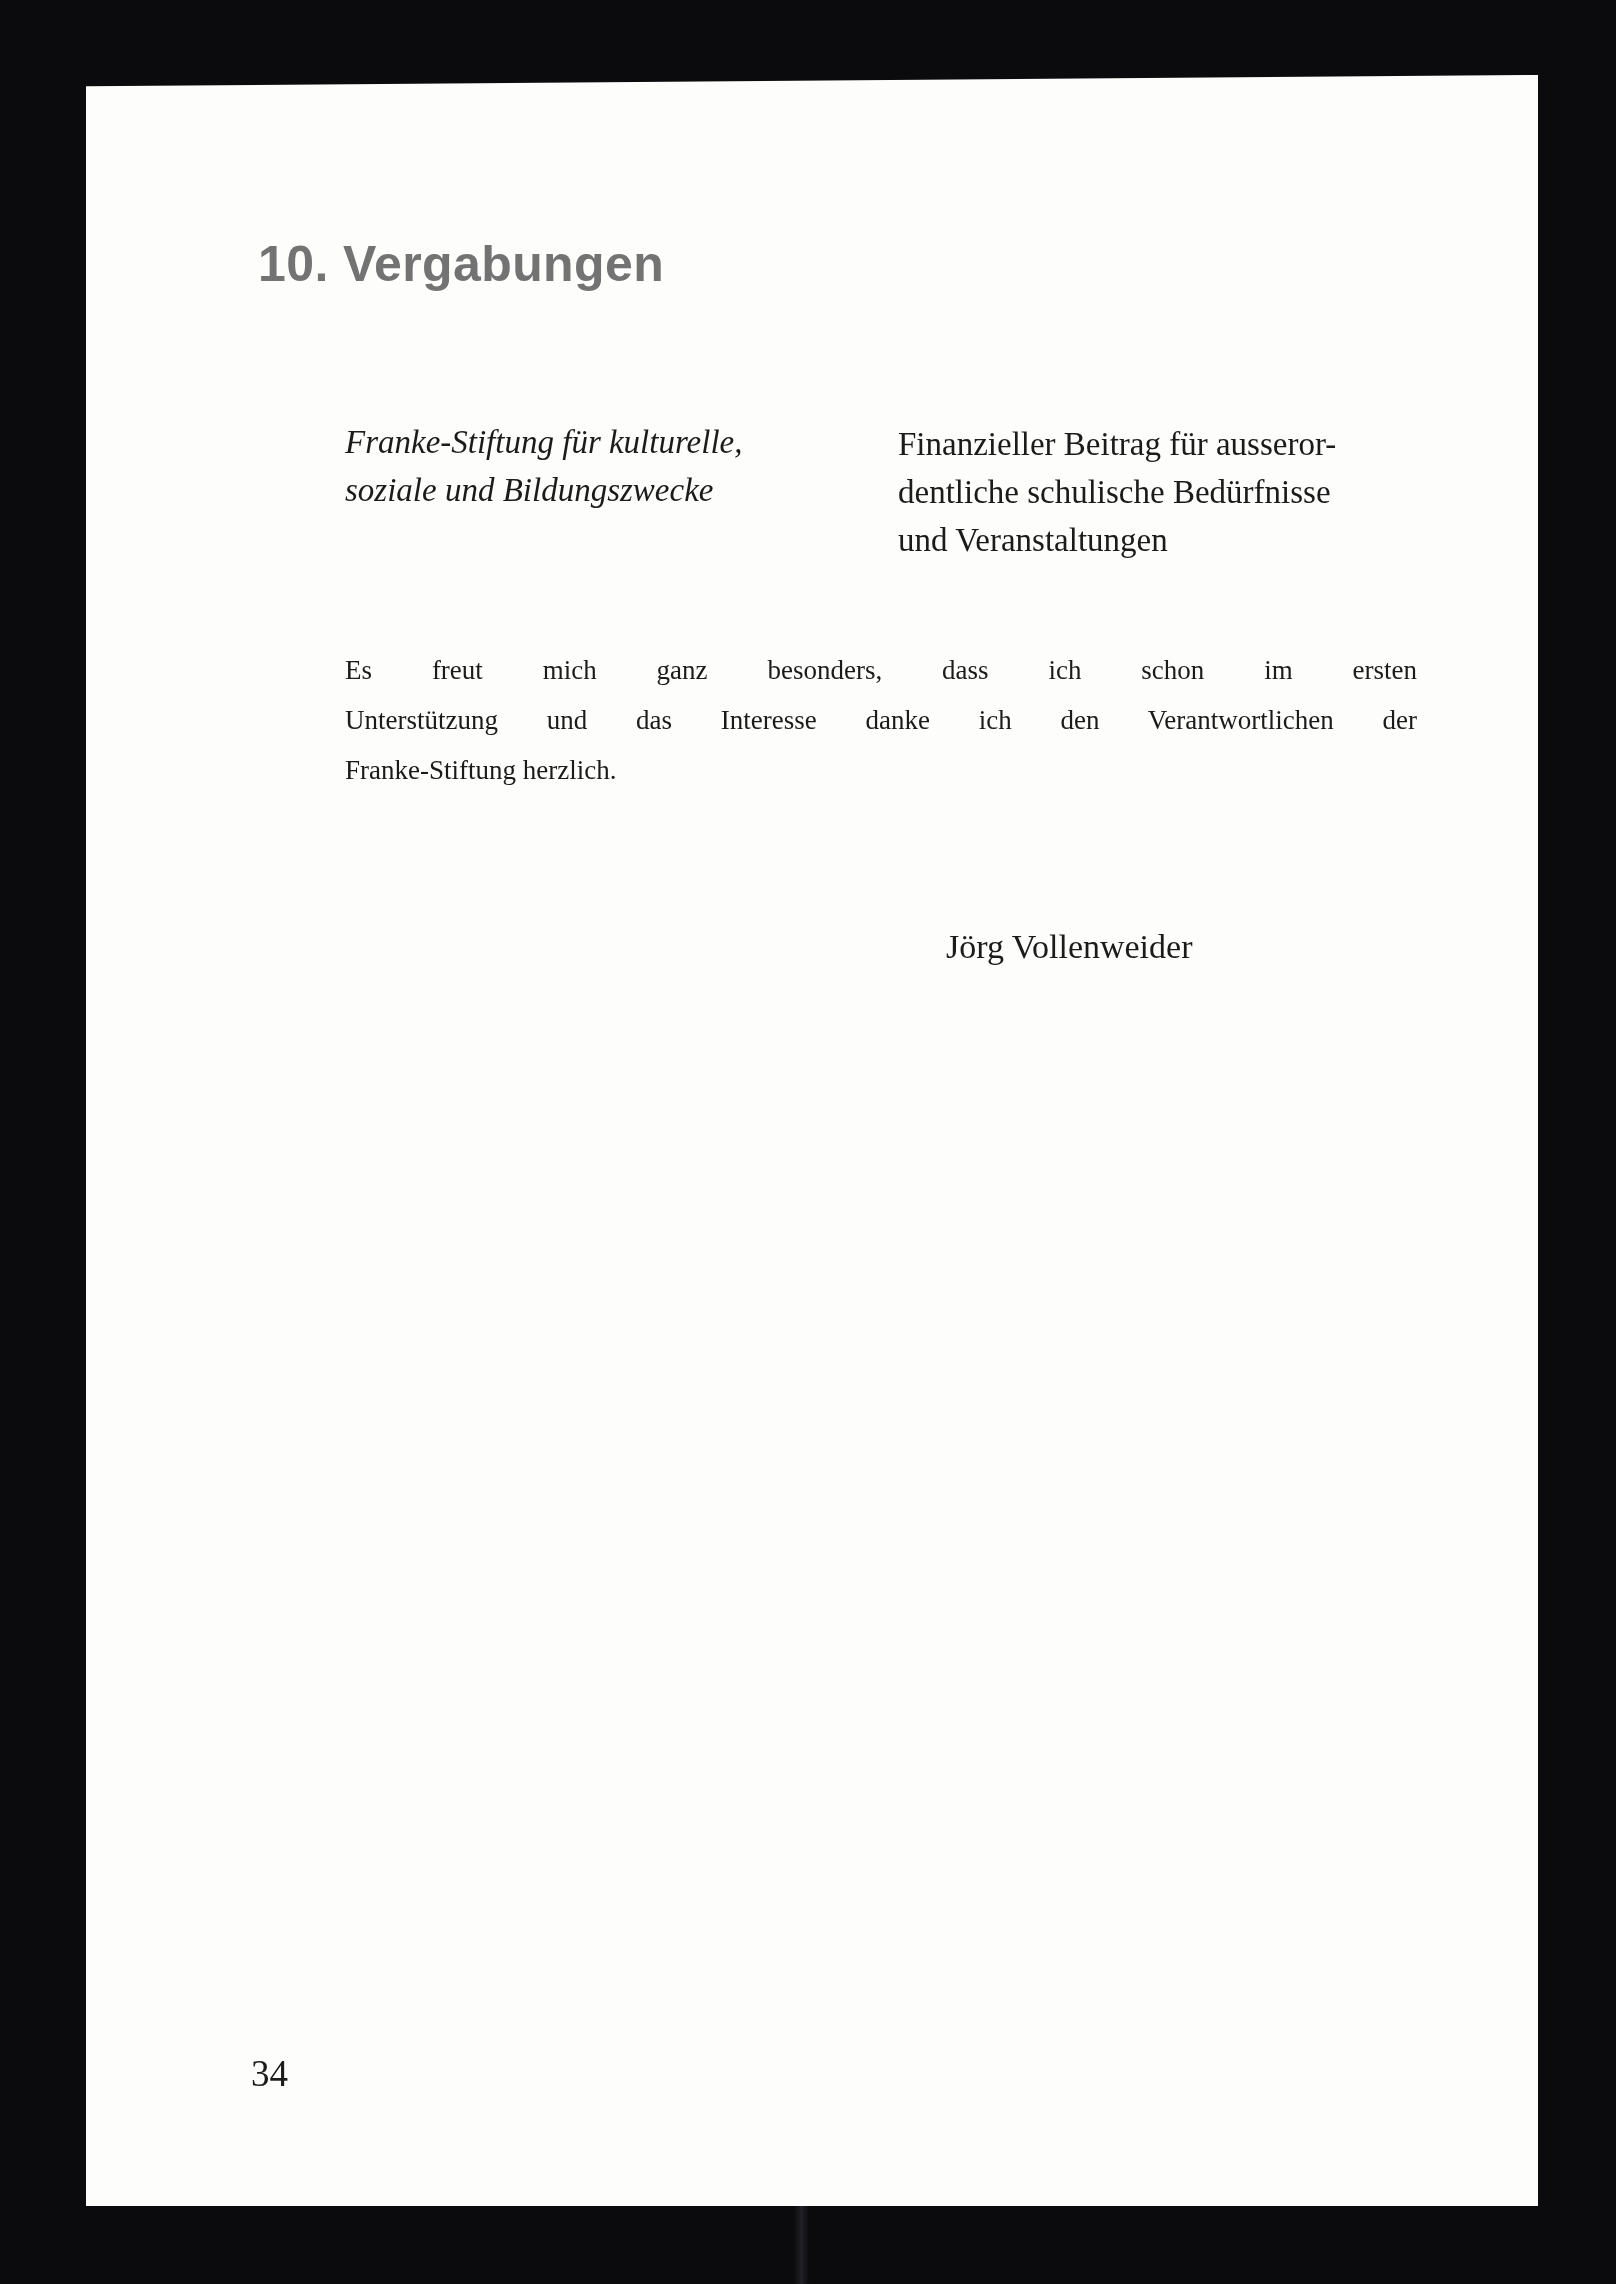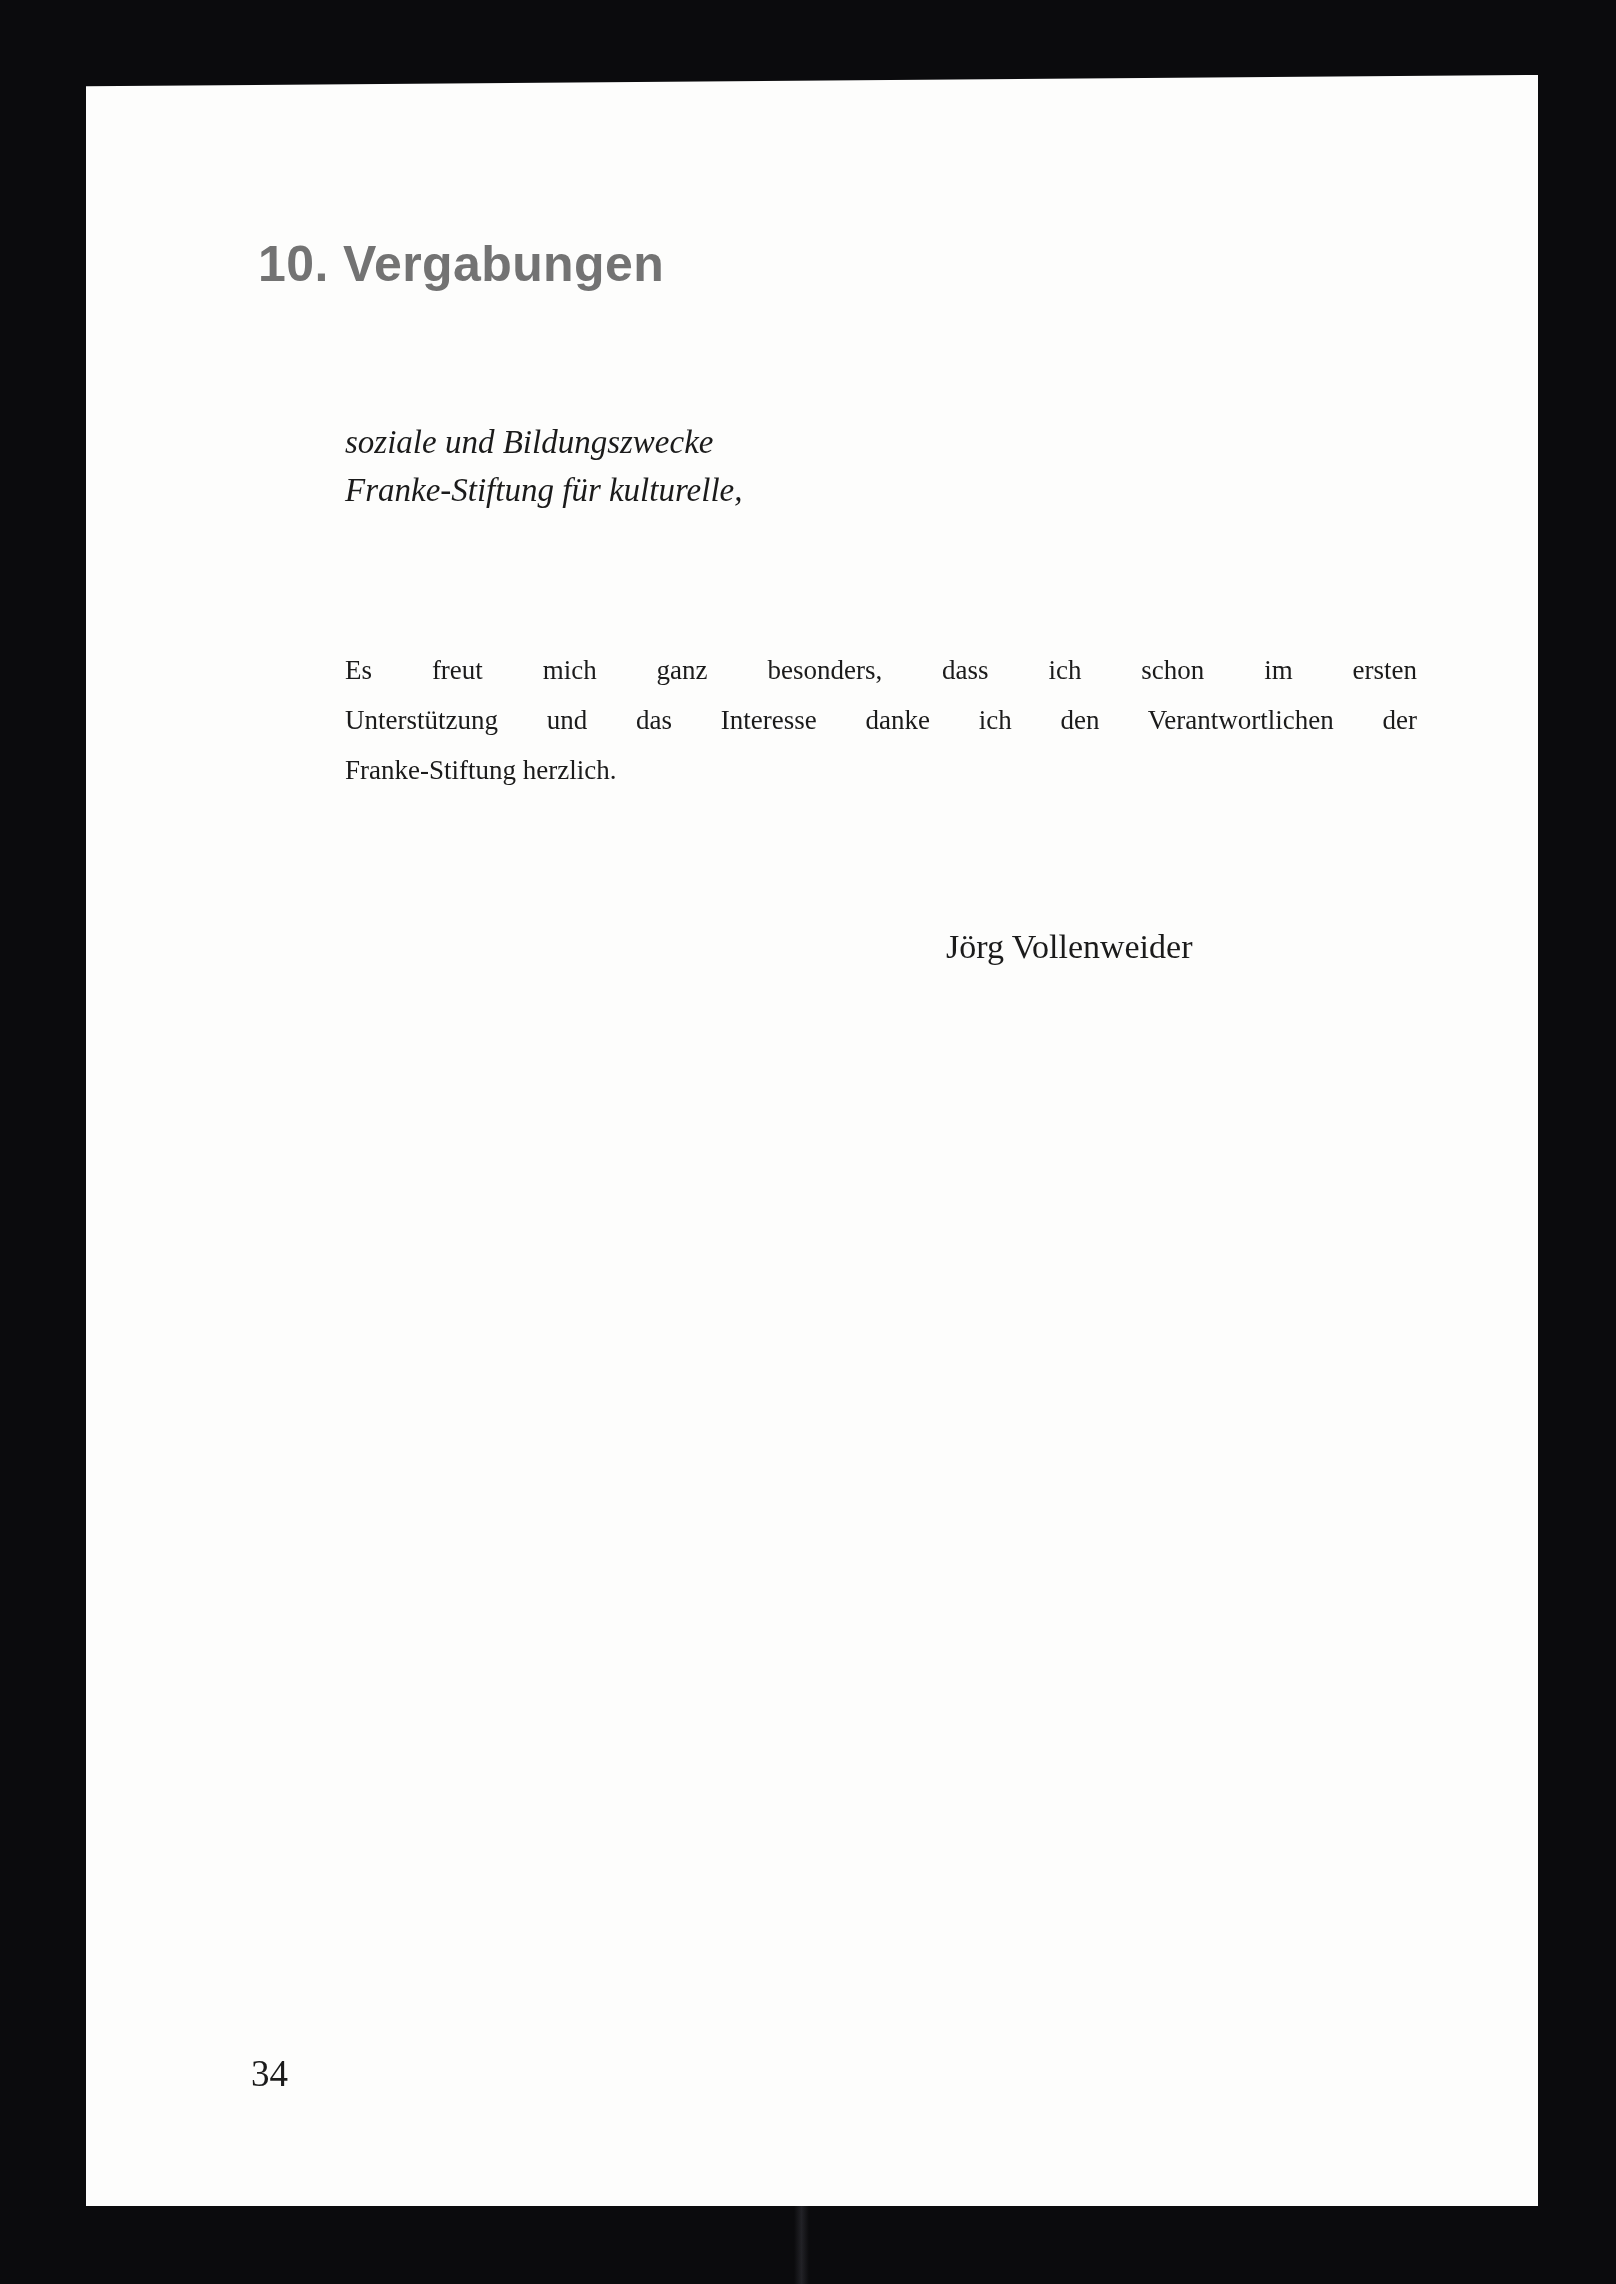--- a/index.html
+++ b/index.html
@@ -107,24 +107,29 @@
 
 <div id="screenshot">
 
   <div class="scan-seam"></div>
 
   <div class="page">
 
     <h1 class="chapter-heading">10. Vergabungen</h1>
 
     <div class="grantor-col">
+      <div>Franke-Stiftung für kulturelle,</div>
       <div>soziale und Bildungszwecke</div>
-      <div>Franke-Stiftung für kulturelle,</div>
     </div>
 
+    <div class="purpose-col">
+      <div>Finanzieller Beitrag für ausseror-</div>
+      <div>dentliche schulische Bedürfnisse</div>
+      <div>und Veranstaltungen</div>
+    </div>
 
     <div class="body-paragraph">
       <div class="para-line">Es freut mich ganz besonders, dass ich schon im ersten</div>
       <div class="para-line">Unterstützung und das Interesse danke ich den Verantwortlichen der</div>
       <div class="para-line last">Franke-Stiftung herzlich.</div>
     </div>
 
     <div class="signature-name">Jörg Vollenweider</div>
 
     <div class="page-number">34</div>

